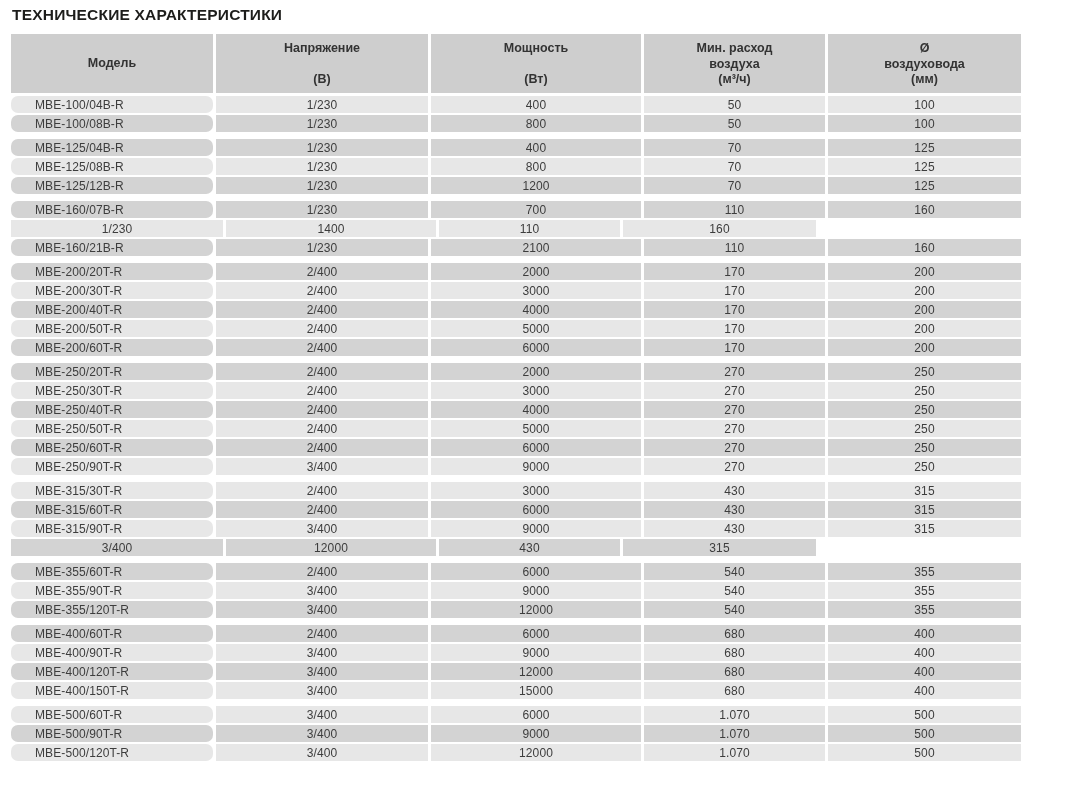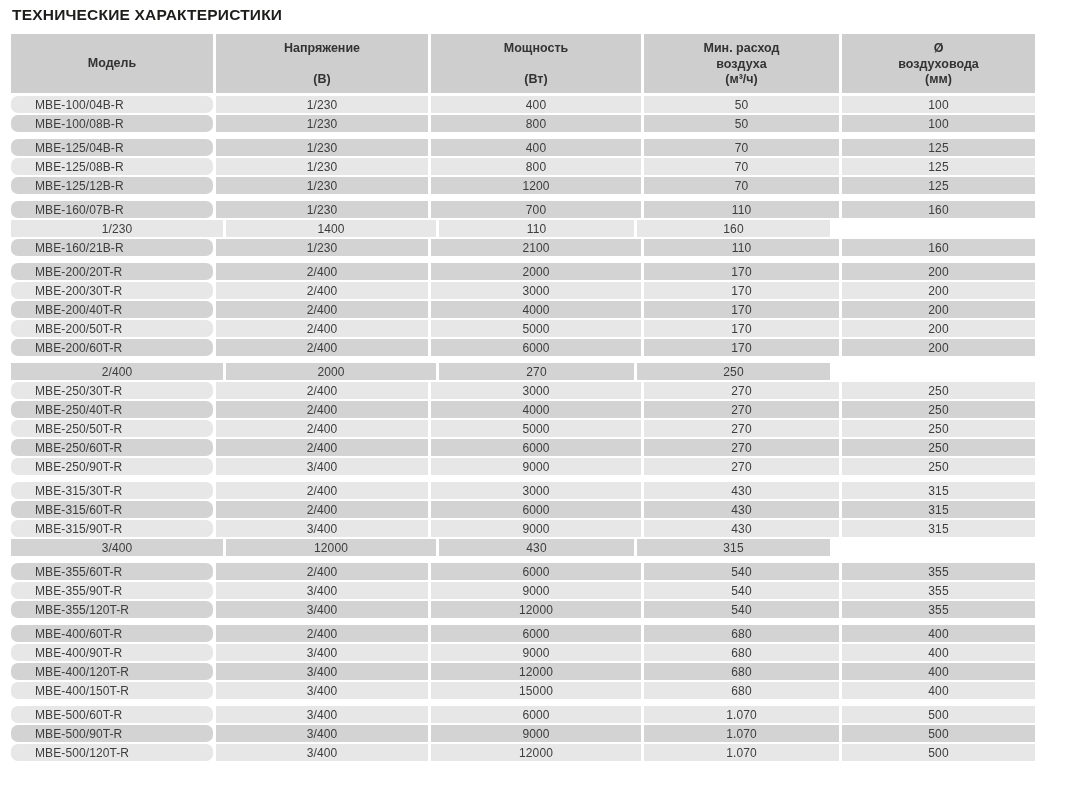--- a/index.html
+++ b/index.html
@@ -67,21 +67,21 @@
   .td.col-model {
     justify-content: flex-start;
     padding-left: 24px;
     border-radius: 7px;
   }
   .trow.light .td { background: var(--row-light, #e7e7e7); }
   .trow.dark  .td { background: var(--row-dark,  #d3d3d3); }
   .c0 { width: 202px; }
   .c1 { width: 212px; }
   .c2 { width: 210px; }
-  .c3 { width: 195px; }
+  .c3 { width: 181px; }
   .c4 { width: 193px; }
 </style>
 </head>
 <body>
 
 <div class="page">
   <div class="page-title">ТЕХНИЧЕСКИЕ ХАРАКТЕРИСТИКИ</div>
 
   <div class="specs-table">
     <div class="thead" id="thead">
@@ -201,20 +201,21 @@
           <div class="trow dark">
             <div class="td c0 col-model">MBE-200/60T-R</div>
             <div class="td c1 col-voltage">2/400</div>
             <div class="td c2 col-power">6000</div>
             <div class="td c3 col-airflow">170</div>
             <div class="td c4 col-diameter">200</div>
           </div>
         </div>
         <div class="group">
           <div class="trow dark">
+            <div class="td c0 col-model">MBE-250/20T-R</div>
             <div class="td c1 col-voltage">2/400</div>
             <div class="td c2 col-power">2000</div>
             <div class="td c3 col-airflow">270</div>
             <div class="td c4 col-diameter">250</div>
           </div>
           <div class="trow light">
             <div class="td c0 col-model">MBE-250/30T-R</div>
             <div class="td c1 col-voltage">2/400</div>
             <div class="td c2 col-power">3000</div>
             <div class="td c3 col-airflow">270</div>

